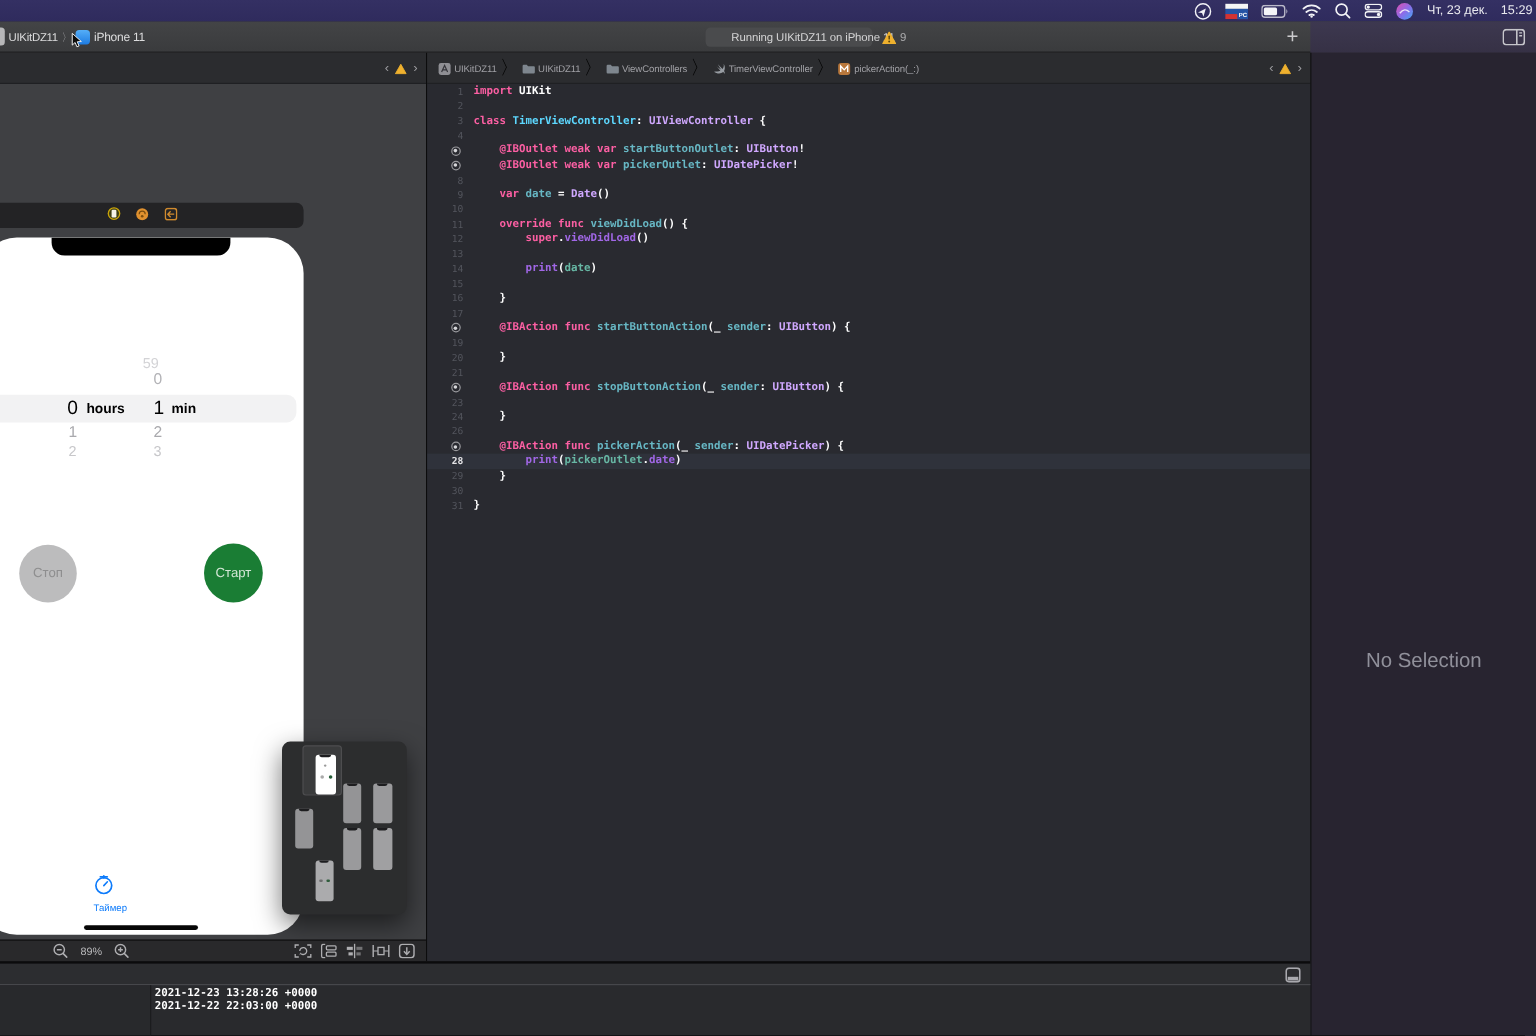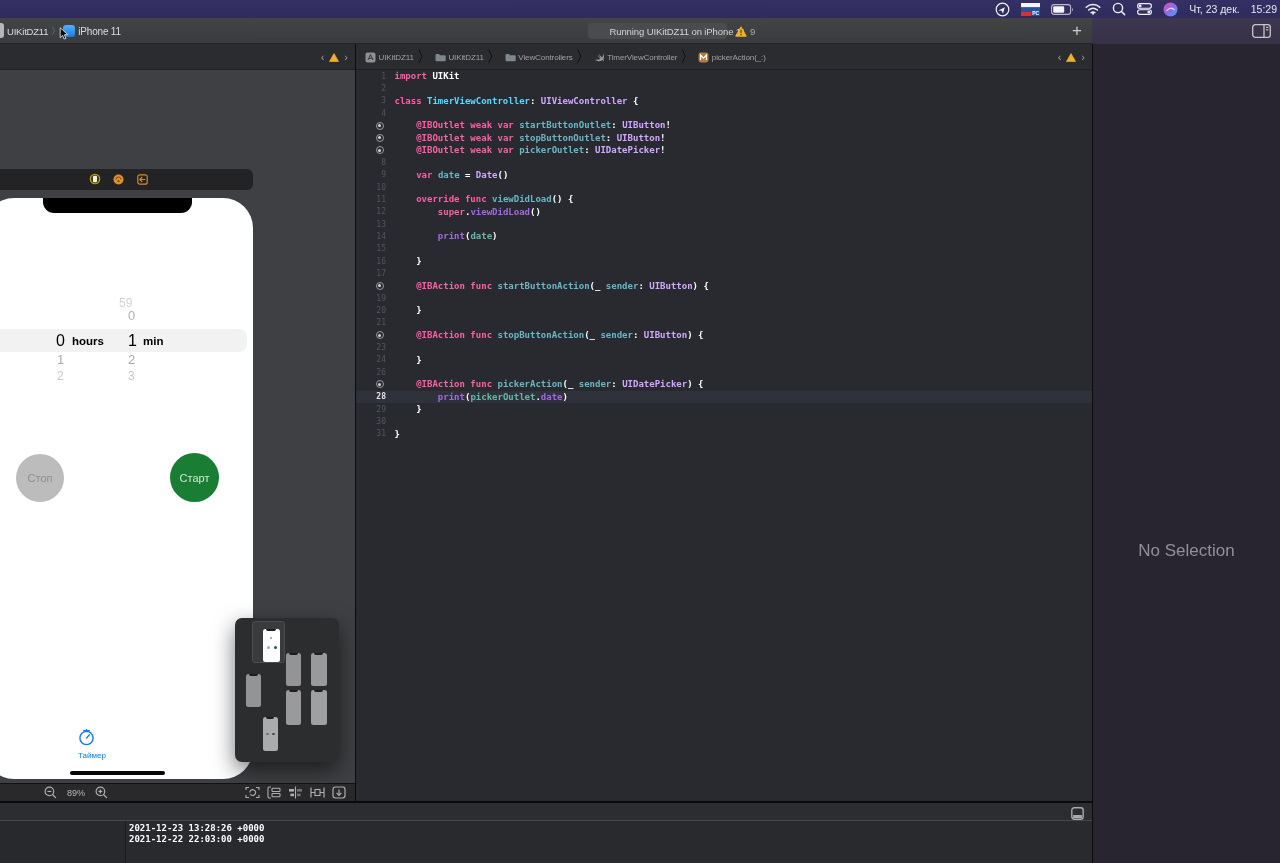--- a/index.html
+++ b/index.html
@@ -466,25 +466,20 @@
         <div class="cl">
           <span class="gut">4</span>
           <span class="src"></span>
         </div>
         <div class="cl haswell">
           <span class="gut">5</span>
           <span class="ring"></span>
           <span class="src"><span class="tk-w">    </span><span class="tk-k">@IBOutlet weak var</span><span class="tk-w"> </span><span class="tk-d">startButtonOutlet</span><span class="tk-w">: </span><span class="tk-t">UIButton</span><span class="tk-w">!</span></span>
         </div>
         <div class="cl haswell">
-          <span class="gut">6</span>
-          <span class="ring"></span>
-          <span class="src"><span class="tk-w">    </span><span class="tk-k">@IBOutlet weak var</span><span class="tk-w"> </span><span class="tk-d">stopButtonOutlet</span><span class="tk-w">: </span><span class="tk-t">UIButton</span><span class="tk-w">!</span></span>
-        </div>
-        <div class="cl haswell">
           <span class="gut">7</span>
           <span class="ring"></span>
           <span class="src"><span class="tk-w">    </span><span class="tk-k">@IBOutlet weak var</span><span class="tk-w"> </span><span class="tk-d">pickerOutlet</span><span class="tk-w">: </span><span class="tk-t">UIDatePicker</span><span class="tk-w">!</span></span>
         </div>
         <div class="cl">
           <span class="gut">8</span>
           <span class="src"></span>
         </div>
         <div class="cl">
           <span class="gut">9</span>

